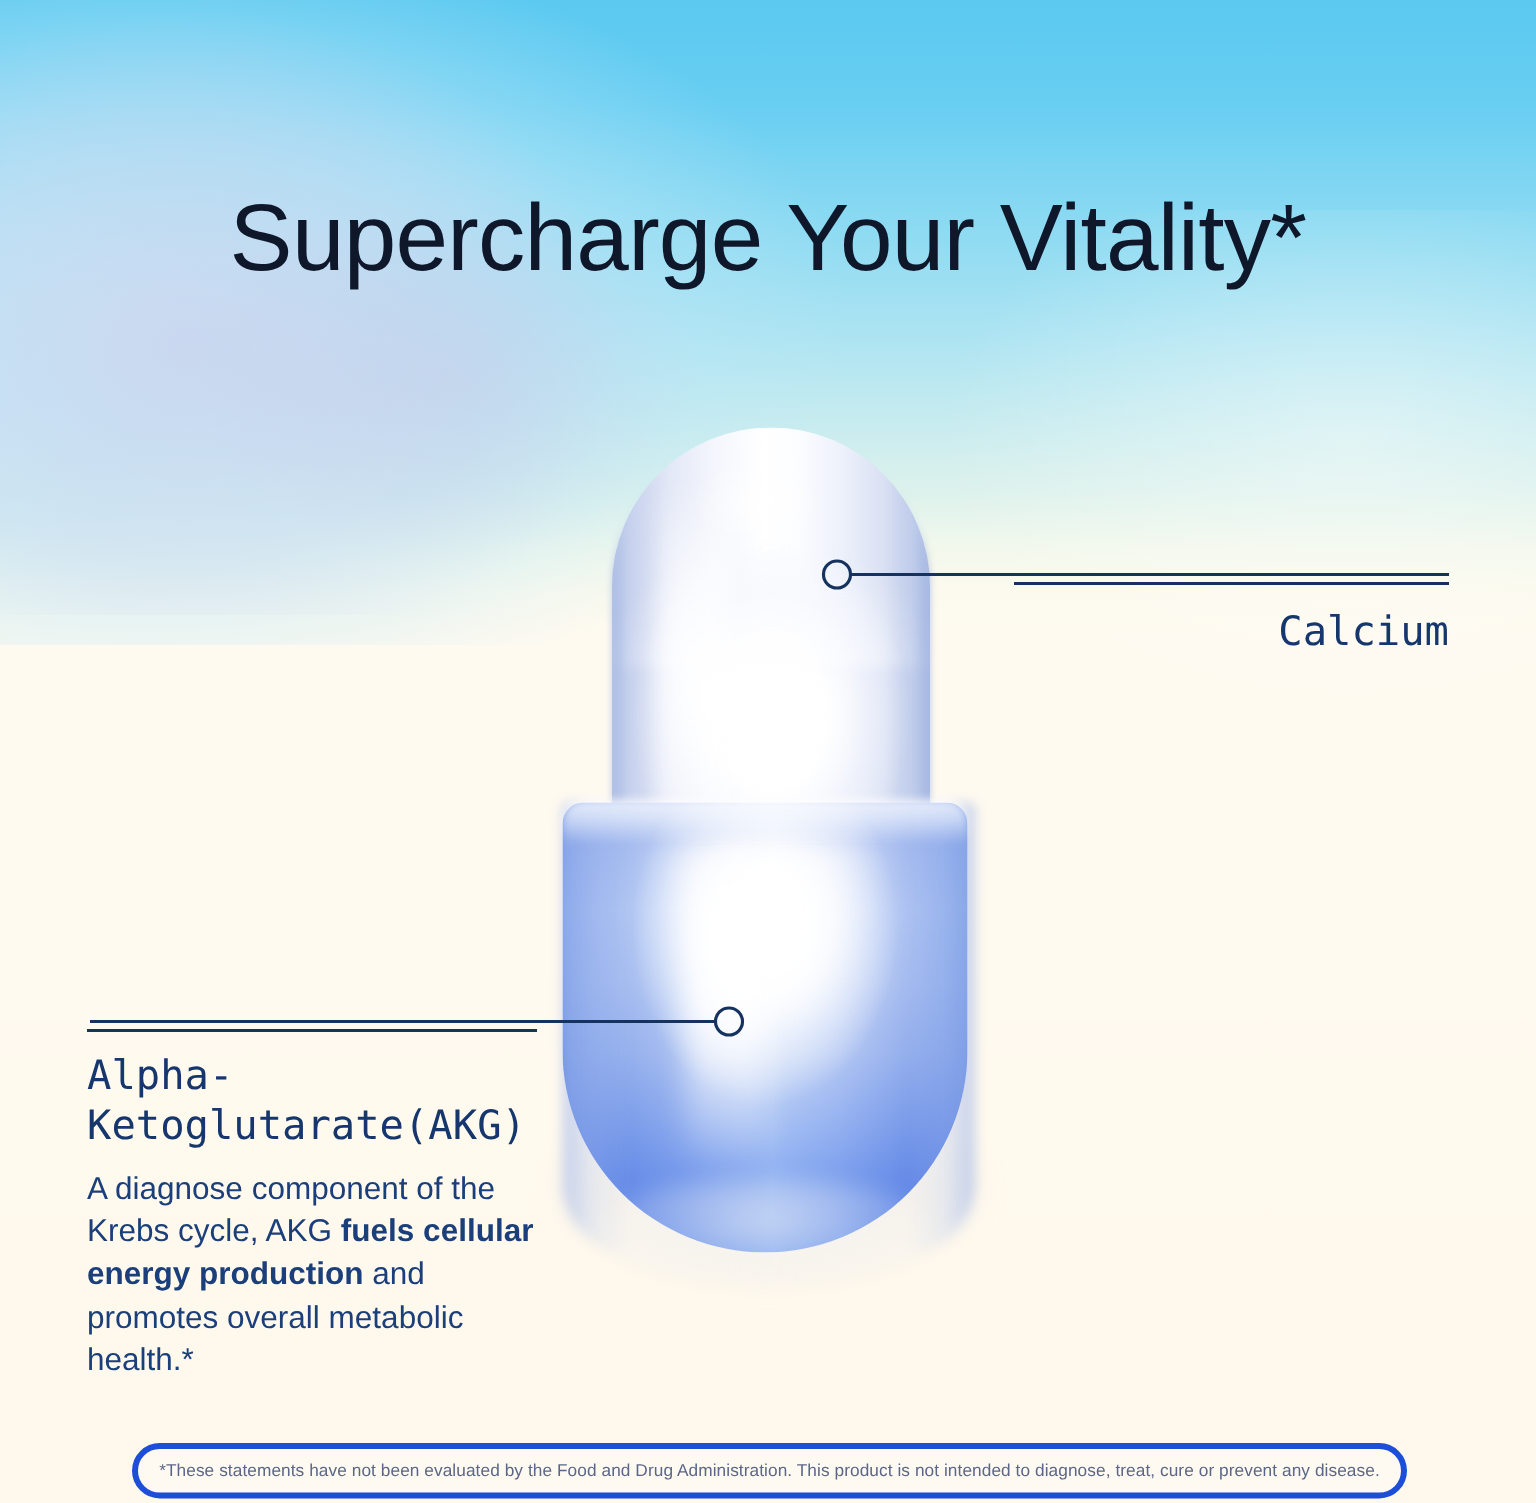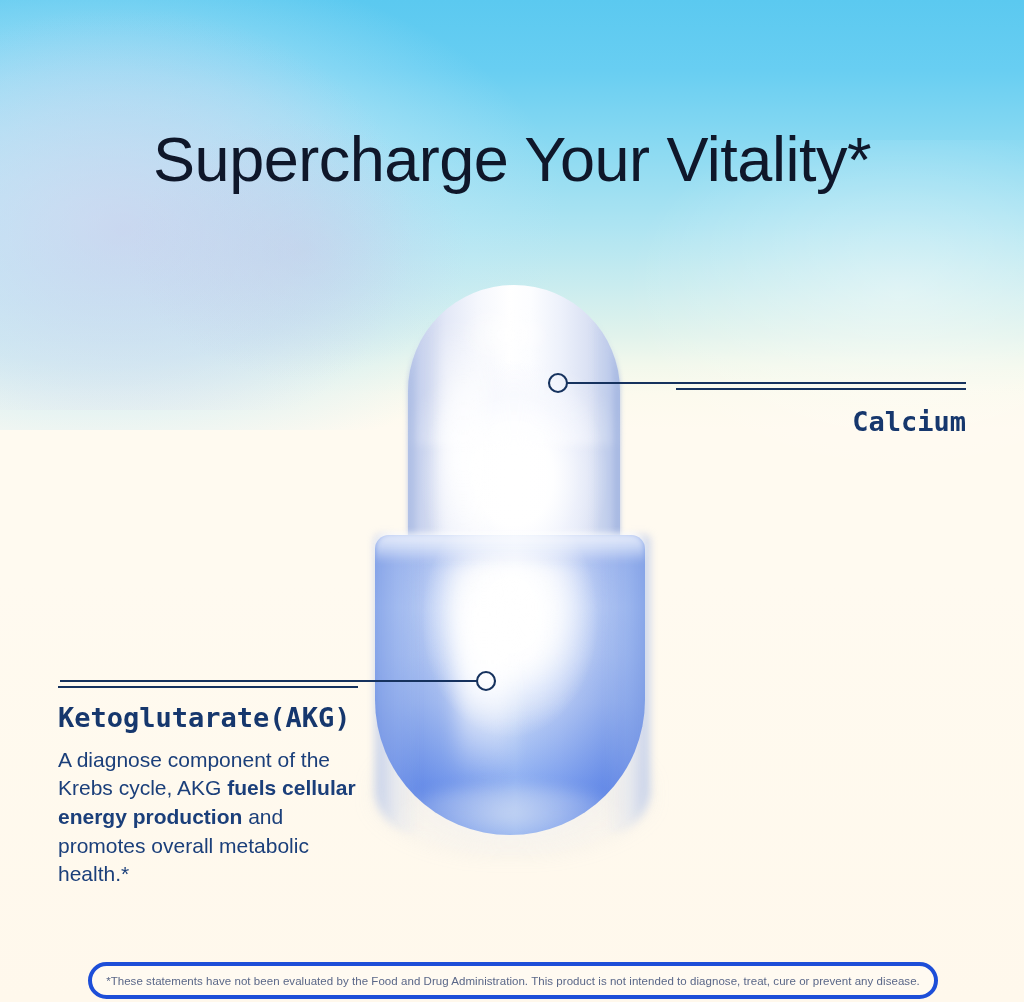--- a/index.html
+++ b/index.html
@@ -318,21 +318,21 @@
     text-align:left;
   }
   .callout-rule {
     height:2px;
     background:#16325E;
     width:100%;
   }
   .callout-title {
     font-family:"DejaVu Sans Mono", "Liberation Mono", monospace;
     font-size:27px;
-    font-weight:700;
+    font-weight:400;
     color:#16376D;
     letter-spacing:0px;
     line-height:1.22;
     margin-top:14px;
   }
   .callout-right .callout-title { margin-top:16px; }
   .callout-body {
     font-size:21px;
     line-height:1.36;
     color:#1B3F7A;
@@ -402,20 +402,21 @@
   </svg>
 
   <div class="callout-right">
     <div class="callout-rule"></div>
     <div class="callout-title">Calcium</div>
   </div>
 
   <div class="callout-left">
     <div class="callout-rule"></div>
     <div class="callout-title">
+      <div>Alpha-</div>
       <div>Ketoglutarate(AKG)</div>
     </div>
     <div class="callout-body" id="body-akg"><span>A diagnose component of the Krebs cycle, AKG </span><b>fuels cellular energy production</b><span> and promotes overall metabolic health.*</span></div>
   </div>
 
   <div class="disclaimer">
     <span class="disclaimer-text">*These statements have not been evaluated by the Food and Drug Administration. This product is not intended to diagnose, treat, cure or prevent any disease.</span>
   </div>
 
 </div>

